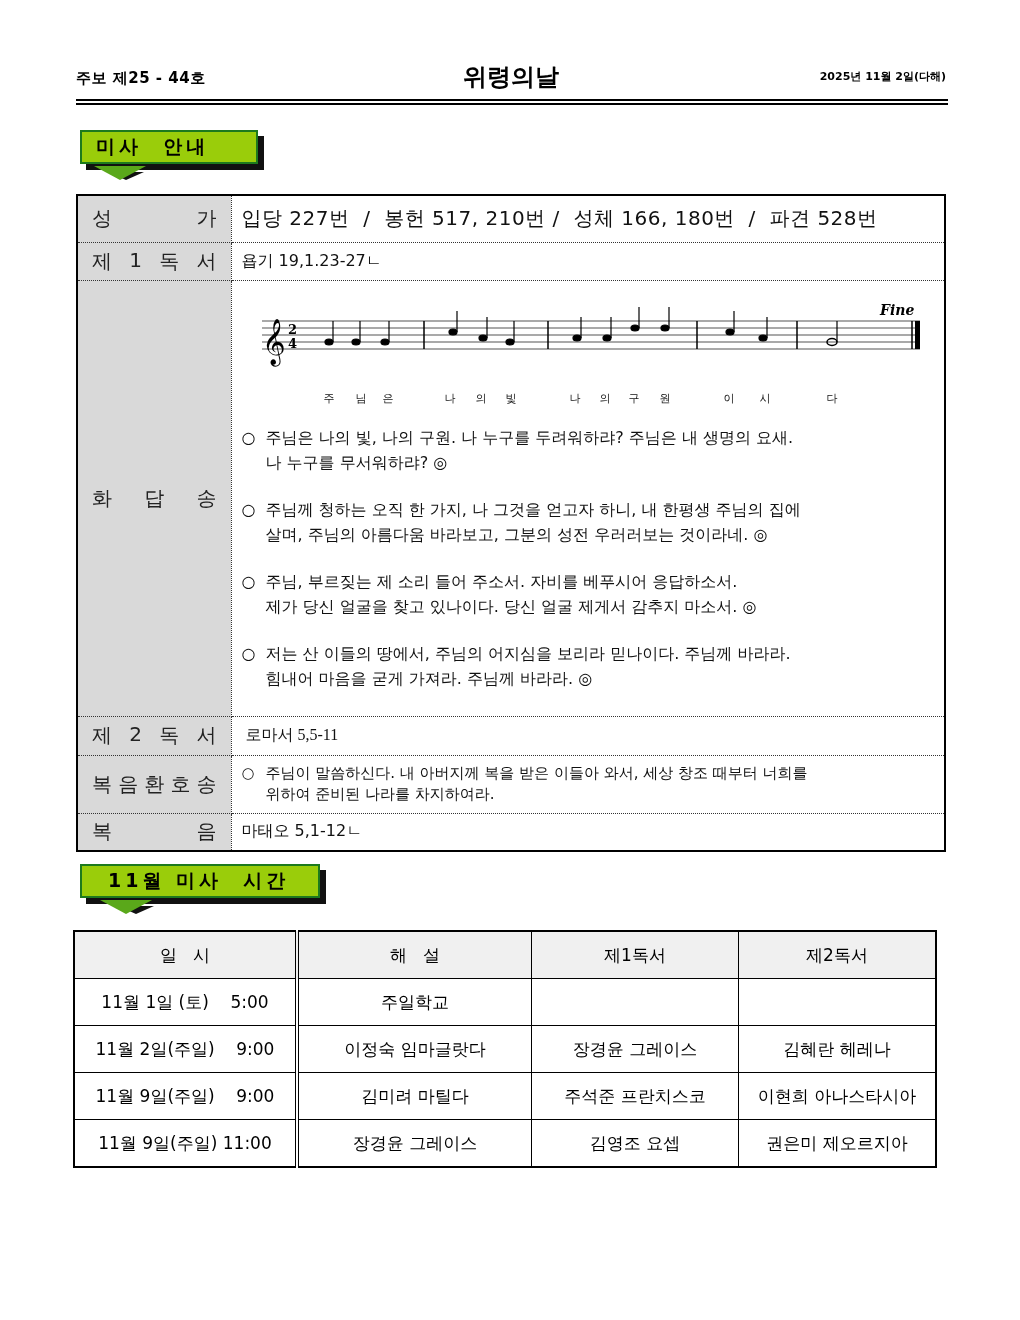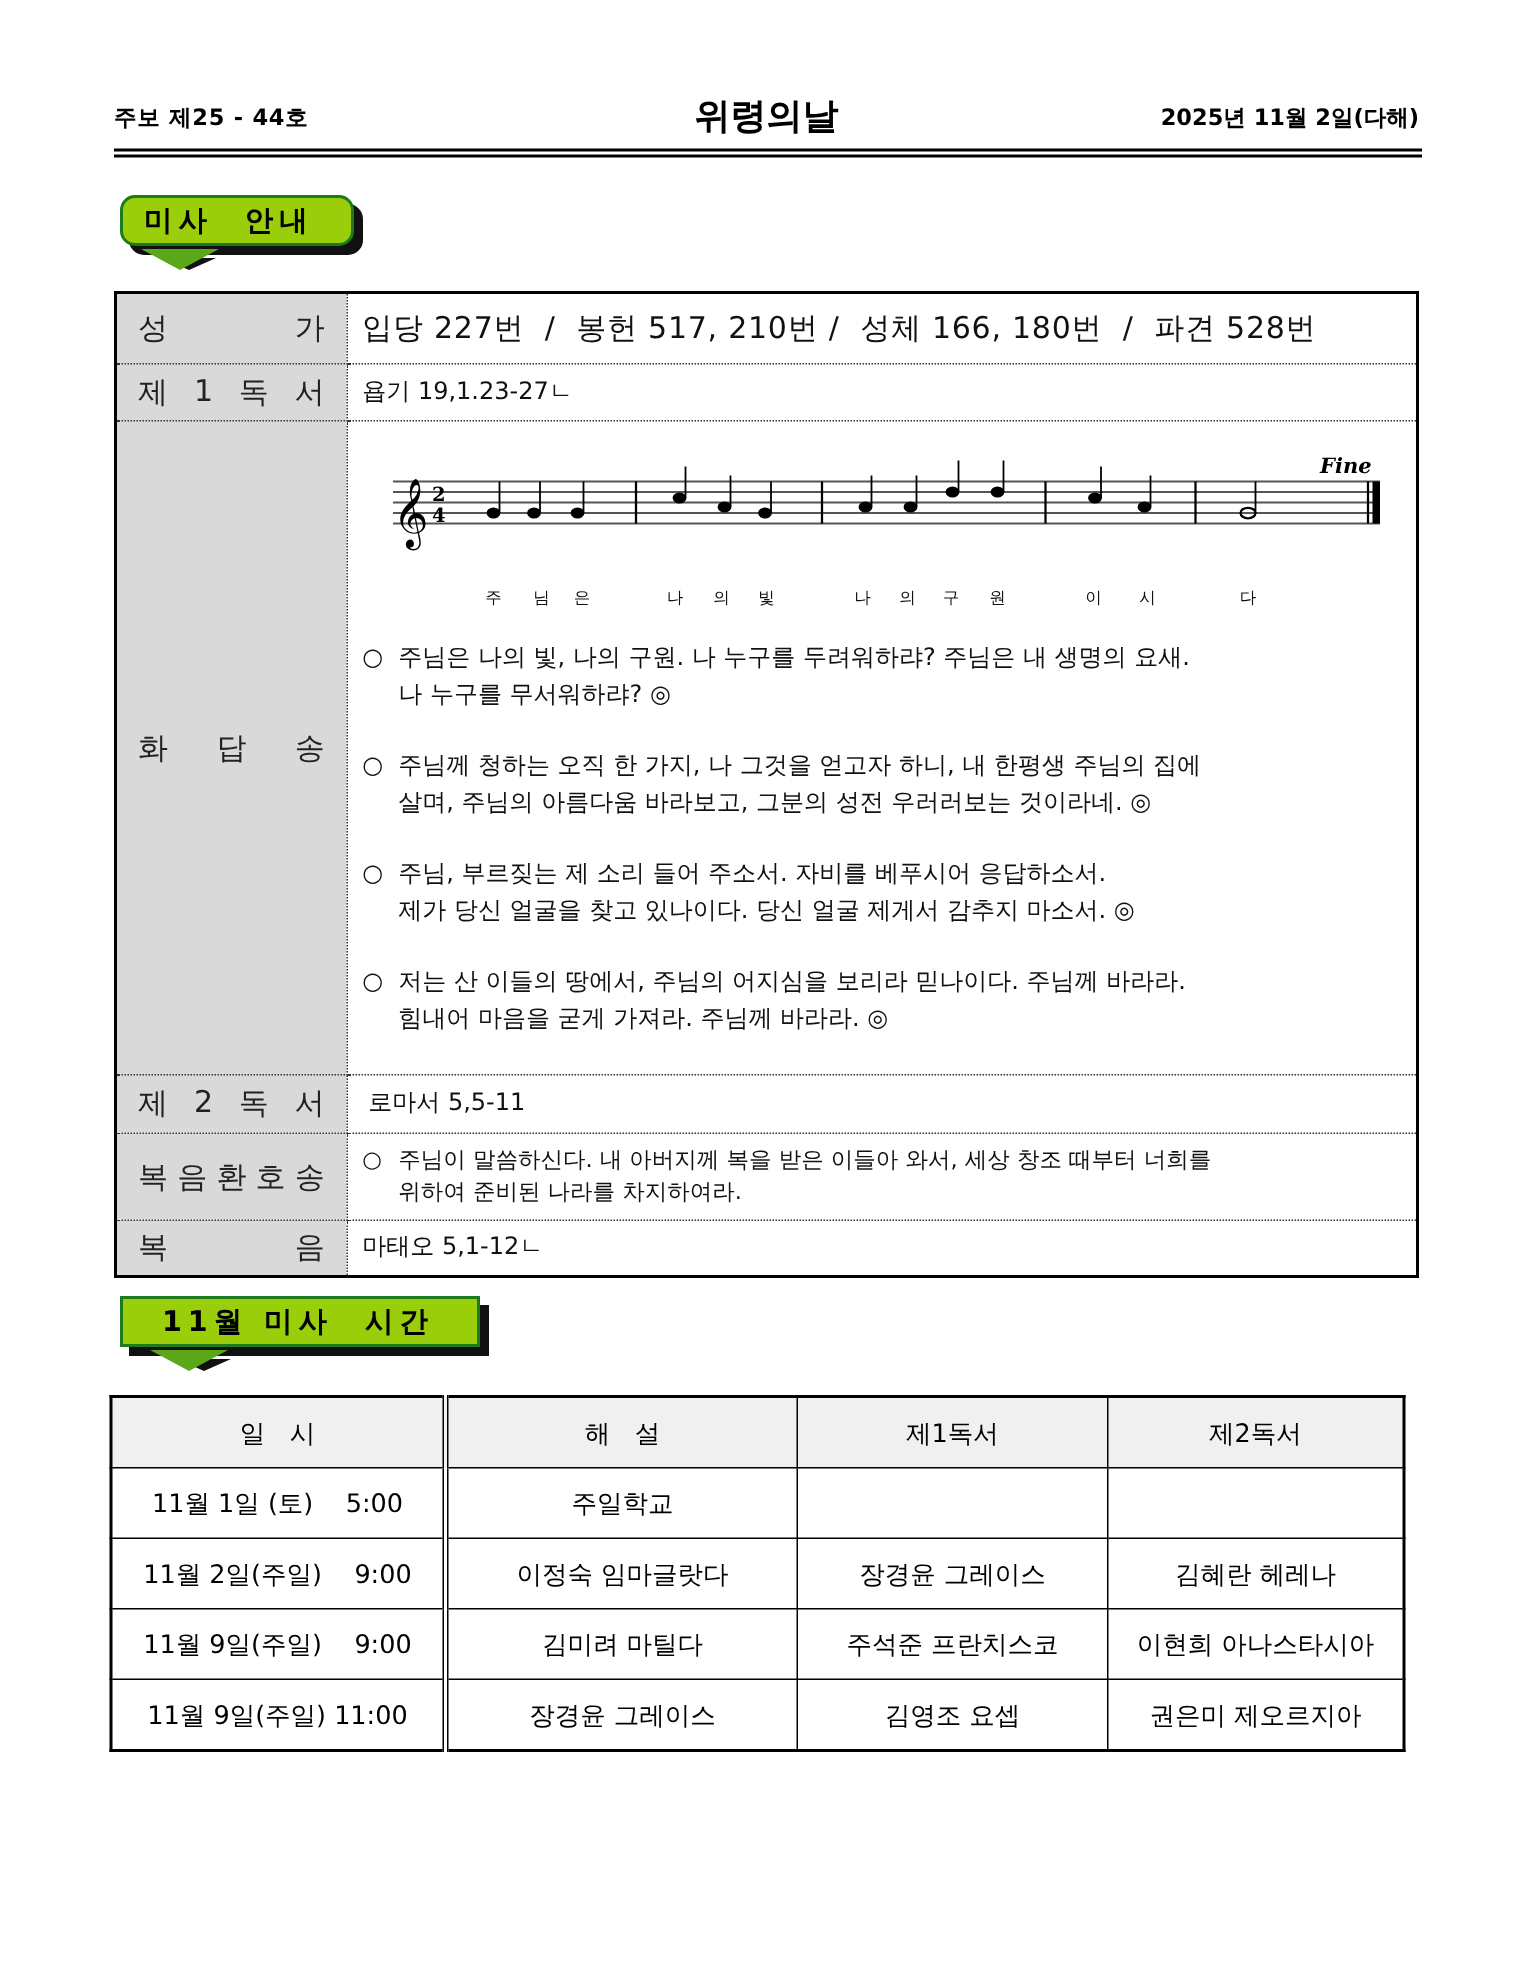--- a/index.html
+++ b/index.html
@@ -1,21 +1,21 @@
 <!DOCTYPE html>
 <html><head>
 <meta charset="utf-8">
 <style>
   html, body { margin:0; padding:0; background:#fff; }
   body { width:1020px; height:1320px; position:relative; font-family:"DejaVu Sans", sans-serif; color:#000; overflow:hidden; }
 
   .header { position:absolute; left:76px; top:61px; width:870px; height:36px; }
   .header .left { position:absolute; left:0; top:8px; font-size:15px; font-weight:bold; letter-spacing:0.5px; }
   .header .center { position:absolute; left:0; right:0; top:0; text-align:center; font-size:24px; font-weight:bold; }
-  .header .right { position:absolute; right:0; top:8px; font-size:15px; font-weight:bold; }
+  .header .right { position:absolute; right:0; top:8px; font-size:11px; font-weight:bold; }
   .rule1 { position:absolute; left:76px; top:99px; width:872px; height:2px; background:#000; }
   .rule2 { position:absolute; left:76px; top:103px; width:872px; height:2px; background:#000; }
 
   .banner { position:absolute; }
   .banner .box { position:absolute; left:0; top:0; background:#9acd0a; border:2px solid #1d7a1d; box-shadow:6px 6px 0 #111; font-weight:bold; font-size:19px; letter-spacing:4px; color:#000; display:flex; align-items:center; padding-left:14px; box-sizing:border-box; }
   .banner .arrow { position:absolute; width:0; height:0; border-left:26px solid transparent; border-right:26px solid transparent; border-top:14px solid #5aa81a; }
   .banner .arrow-shadow { position:absolute; width:0; height:0; border-left:18px solid transparent; border-right:18px solid transparent; border-top:8px solid #111; }
 
   table { border-collapse:collapse; }
   .mass { position:absolute; left:76px; top:194px; width:870px; border:2px solid #000; }
@@ -43,21 +43,21 @@
 
 <div class="header">
   <div class="left">주보 제25 - 44호</div>
   <div class="center">위령의날</div>
   <div class="right">2025년 11월 2일(다해)</div>
 </div>
 <div class="rule1"></div>
 <div class="rule2"></div>
 
 <div class="banner" style="left:80px;top:130px;">
-  <div class="box" style="width:156px;height:34px;white-space:pre;border-radius:10px;">미사  안내</div>
+  <div class="box" style="width:178px;height:34px;white-space:pre;">미사  안내</div>
   <div class="arrow-shadow" style="left:28px;top:42px;"></div>
   <div class="arrow" style="left:14px;top:36px;"></div>
 </div>
 
 <table class="mass">
   <tbody>
       <tr style="height:47px;">
     <td class="lab">
           <div class="sp">
       <span>성</span>
@@ -182,21 +182,21 @@
   </tr>
   <tr style="height:39px;">
     <td class="lab">
           <div class="sp">
       <span>제</span>
       <span>2</span>
       <span>독</span>
       <span>서</span>
     </div>
         </td>
-    <td class="val" style="padding-left:14px;">로마서 5,5-11</td>
+    <td class="val" style="padding-left:14px;font-family:Liberation Serif, serif;">로마서 5,5-11</td>
   </tr>
   <tr style="height:58px;">
     <td class="lab">
           <div class="sp">
       <span>복</span>
       <span>음</span>
       <span>환</span>
       <span>호</span>
       <span>송</span>
     </div>

